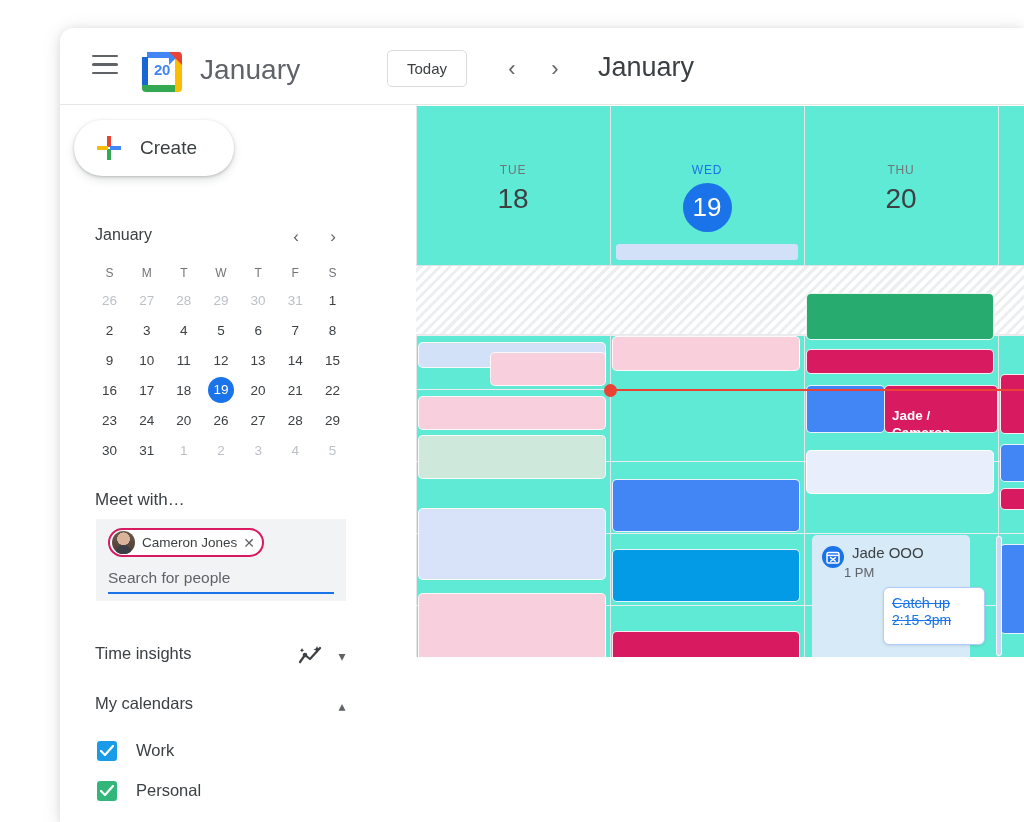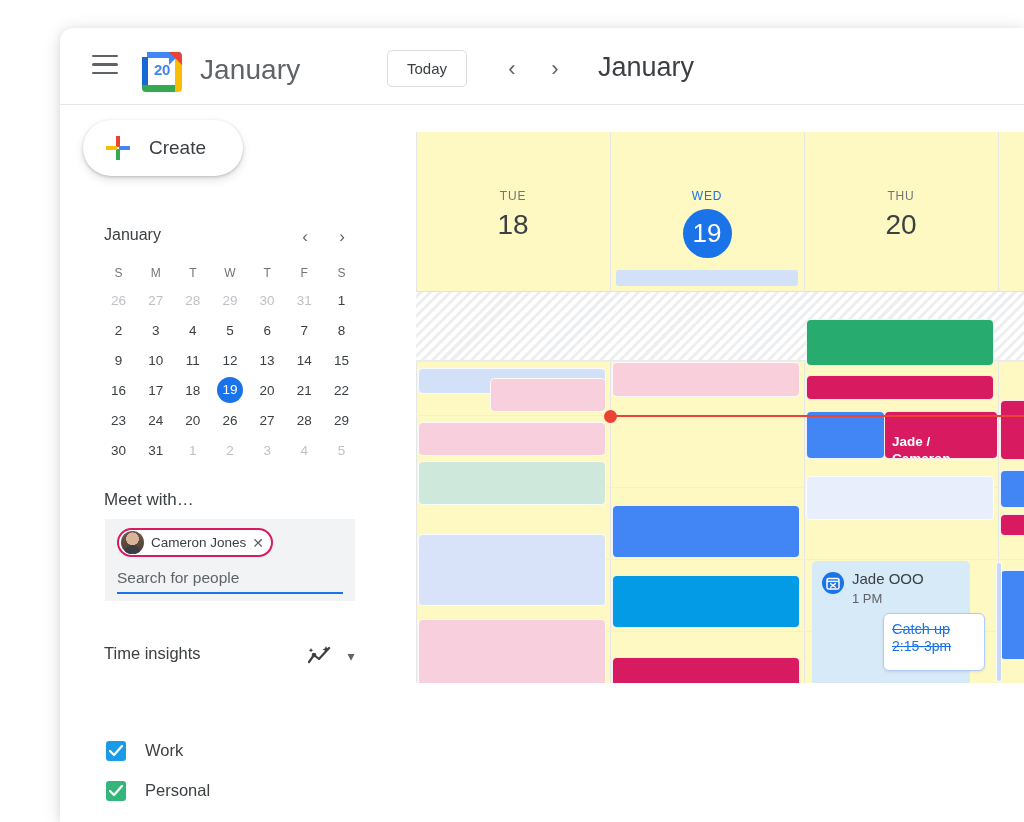--- a/index.html
+++ b/index.html
@@ -59,21 +59,21 @@
   }
   .navchev {
     position: absolute; top: 26px; width: 30px; height: 30px; cursor: pointer;
     color: #5f6368; font-size: 22px; text-align: center; line-height: 29px; font-weight: 300;
   }
   #prev-btn { left: 437px; }
   #next-btn { left: 480px; }
   #period-title { position: absolute; left: 538px; top: 24px; font-size: 27px; color: #3c4043; font-weight: 400; }
 
   
-  #sidebar { position: absolute; left: 12px; top: 78px; width: 356px; height: 516px; background: #fff; }
+  #sidebar { position: absolute; left: 3px; top: 78px; width: 356px; height: 516px; background: #fff; }
 
   #create-btn {
     position: absolute; left: 11px; top: 14px;
     width: 160px; height: 56px;
     background: #fff; border-radius: 28px;
     box-shadow: 0 1px 3px rgba(60,64,67,0.28), 0 4px 9px rgba(60,64,67,0.15);
     cursor: pointer;
   }
   .plus { position: absolute; left: 23px; top: 16px; width: 24px; height: 24px; }
   .plus i { position: absolute; display: block; }
@@ -125,21 +125,21 @@
   #insights-icon { position: absolute; right: 30px; top: 1px; width: 24px; height: 22px; }
 
   .cal-item { position: absolute; left: 34px; width: 220px; height: 30px; cursor: pointer; }
   #cal-work { top: 632px; }
   #cal-personal { top: 672px; }
   .cbx { position: absolute; left: 0; top: 3px; width: 20px; height: 20px; border-radius: 3px; }
   .cbx svg { position: absolute; left: 3px; top: 4px; }
   .cal-item .label { position: absolute; left: 39px; top: 3px; font-size: 16.5px; color: #3c4043; }
 
   
-  #grid-area { position: absolute; left: 356px; top: 78px; width: 608px; height: 551px; background: #fef9c3; overflow: hidden; margin-top: 26px; }
+  #grid-area { position: absolute; left: 356px; top: 78px; width: 608px; height: 551px; background: #5eead4; overflow: hidden; }
   .daycol { position: absolute; top: 0; width: 194px; height: 716px; border-left: 1px solid #e4e6e8; }
   #col-tue { left: 0; }
   #col-wed { left: 194px; }
   #col-thu { left: 388px; }
   #col-fri { left: 582px; width: 60px; }
 
   .dayhead { position: absolute; top: 0; width: 194px; text-align: center; }
   .dow { font-size: 12px; letter-spacing: 0.8px; color: #70757a; padding-top: 57px; }
   .dnum { font-size: 28px; color: #3c4043; font-weight: 400; padding-top: 6px; }
   .dayhead.today .dow { color: #1a73e8; }
@@ -172,21 +172,21 @@
   #ev-mn { position: absolute; left: 200px; top: 292px; width: 182px; height: 52px;
      background: #e8eaf3; border-radius: 5px; padding: 7px 9px; cursor: pointer; z-index: 5; }
   #ev-mn .t { font-size: 14.5px; color: #3c4043; }
   #ev-mn .s { font-size: 14px; color: #5f6368; padding-top: 2px; }
 
   #ev-ooo { position: absolute; left: 396px; top: 429px; width: 158px; height: 200px;
      background: #d7eaf8; border-radius: 5px; padding: 9px 10px; cursor: pointer; z-index: 4; }
   #ooo-icon { position: absolute; left: 10px; top: 11px; width: 22px; height: 22px; border-radius: 50%; background: #1a73e8; }
   #ooo-icon svg { position: absolute; left: 4px; top: 4px; }
   #ev-ooo .t { position: absolute; left: 40px; top: 9px; font-size: 15px; color: #3c4043; }
-  #ev-ooo .s { position: absolute; left: 40px; top: 30px; font-size: 13px; color: #5f6368; }
+  #ev-ooo .s { position: absolute; left: 32px; top: 30px; font-size: 13px; color: #5f6368; }
 
   #ev-catchup { position: absolute; left: 467px; top: 481px; width: 102px; height: 58px;
      background: #fff; border: 1px solid #aecbfa; border-radius: 6px; padding: 7px 8px;
      box-shadow: 0 1px 3px rgba(0,0,0,0.1); cursor: pointer; z-index: 8; }
   #ev-catchup .t { font-size: 14.5px; color: #1a73e8; text-decoration: line-through; font-weight: 400; }
   #ev-catchup .s { font-size: 14px; color: #1a73e8; text-decoration: line-through; padding-top: 1px; }
 
   #ev-yoga { position: absolute; left: 198px; top: 663px; width: 186px; height: 33px;
      background: #7986cb; border-radius: 5px; color: #fff; font-weight: 700; font-size: 14px;
      padding: 8px 9px; cursor: pointer; z-index: 5; }
@@ -329,20 +329,24 @@
         <svg width="24" height="22" viewBox="0 0 24 22">
           <polyline points="1,17 6,10 11,14 21,3" fill="none" stroke="#3c4043" stroke-width="2.2" stroke-linecap="round" stroke-linejoin="round"></polyline>
           <circle cx="6" cy="10" r="2.3" fill="#3c4043"></circle>
           <path d="M18 1 l1.1 2.4 2.4 1.1 -2.4 1.1 -1.1 2.4 -1.1 -2.4 -2.4 -1.1 2.4 -1.1z" fill="#3c4043"></path>
           <path d="M3 3 l.7 1.5 1.5 .7 -1.5 .7 -.7 1.5 -.7 -1.5 -1.5 -.7 1.5 -.7z" fill="#3c4043"></path>
         </svg>
       </span>
       <span class="row-chev">▾</span>
     </div>
 
+    <div class="side-row" id="my-calendars-row">
+      <span class="label">My calendars</span>
+      <span class="row-chev">▴</span>
+    </div>
 
     <div class="cal-item" id="cal-work">
       <span class="cbx" style="background:#1a9be8">
         <svg width="14" height="12" viewBox="0 0 14 12">
             <polyline points="1,6 5,10 13,1" fill="none" stroke="#fff" stroke-width="2.2" stroke-linecap="round" stroke-linejoin="round"></polyline>
           </svg>
       </span>
       <span class="label">Work</span>
     </div>
 

